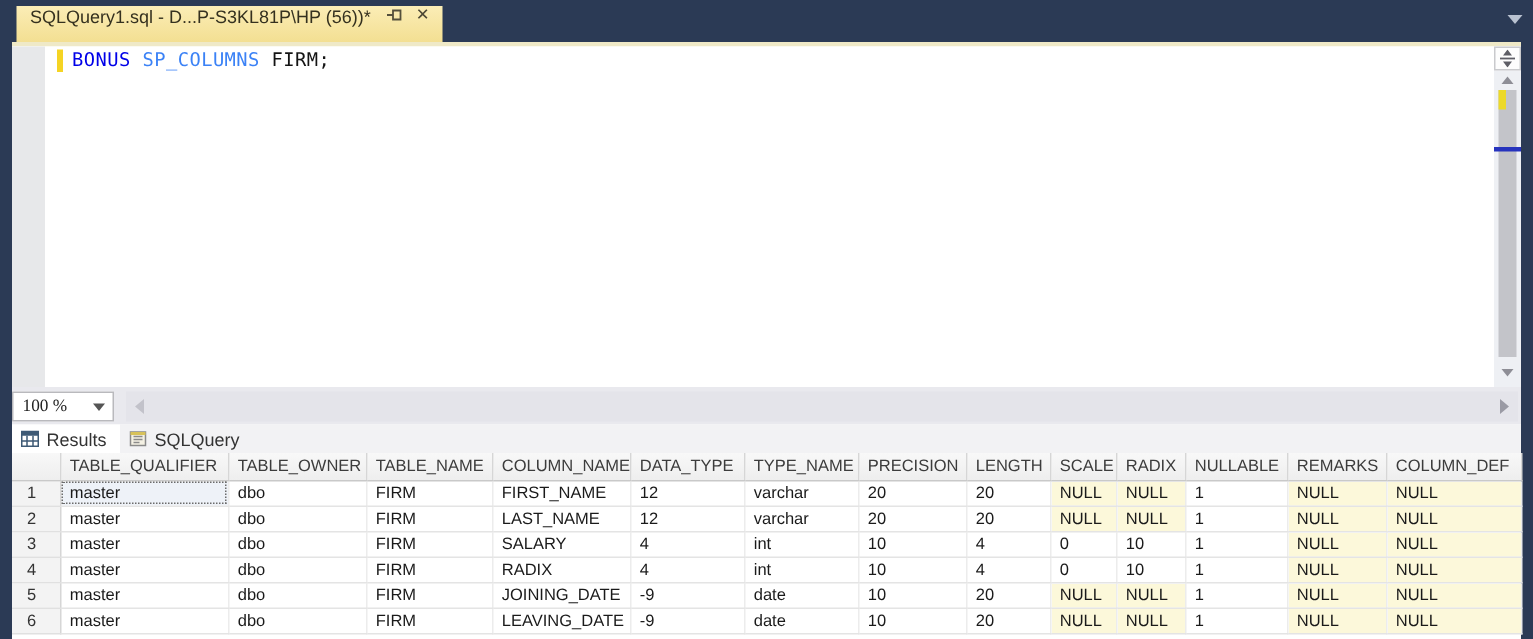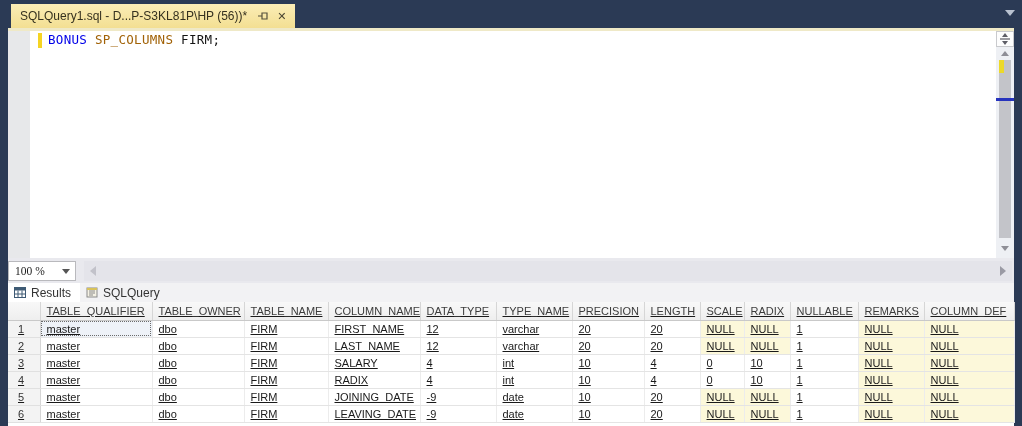--- a/index.html
+++ b/index.html
@@ -2,21 +2,21 @@
 <html><head>
 <meta charset="utf-8">
 <style>
   html,body{margin:0;padding:0;background:#d0d0d0;}
   *{box-sizing:border-box;}
   .screen{position:relative;width:1022px;height:426px;background:#ffffff;overflow:hidden;
           font-family:"Liberation Sans",sans-serif;-webkit-font-smoothing:antialiased;}
 
   
   .titlebar{position:absolute;left:0;top:0;width:1022px;height:28px;background:#2b3a55;}
-  .doc-tab{position:absolute;left:11px;top:4px;height:24px;display:flex;align-items:center;
+  .doc-tab{position:absolute;left:11px;top:4px;height:24px;display:flex;align-items:flex-start;
            background:linear-gradient(#fbedb6,#f3df92);padding:0 9px 0 9px;cursor:default;}
   .doc-tab .title{font-size:12px;color:#35311f;white-space:nowrap;}
   .tab-pin{margin-left:10px;width:12px;height:12px;display:flex;align-items:center;justify-content:center;}
   .tab-close{margin-left:8px;font-size:11px;color:#4c4733;line-height:12px;}
   .window-chevron{position:absolute;right:7px;top:10px;width:0;height:0;
            border-left:5px solid transparent;border-right:5px solid transparent;border-top:6px solid #b9c2d1;}
   .accent-line{position:absolute;left:8px;top:28px;width:1006px;height:3px;background:#efe9c7;}
 
   
   .side-l{position:absolute;left:0;top:28px;width:8px;height:398px;background:#2b3a55;}
@@ -53,21 +53,21 @@
 
   
   .results-strip{position:absolute;left:8px;top:283px;width:1006px;height:19px;background:#f2f2f4;
                  display:flex;align-items:stretch;font-size:12px;color:#333;}
   .rtab{display:flex;align-items:center;padding:0 9px 0 6px;cursor:default;}
   .rtab.active{background:#ffffff;}
   .rtab .ic{margin-right:5px;display:flex;align-items:center;}
 
   
   .grid-wrap{position:absolute;left:8px;top:302px;width:1006px;height:124px;background:#ffffff;}
-  table.grid{border-collapse:collapse;table-layout:fixed;width:1006px;font-size:11px;color:#1a1a1a;text-decoration:underline;}
+  table.grid{border-collapse:collapse;table-layout:fixed;width:1006px;font-size:11px;color:#1a1a1a;}
   table.grid th{height:18px;font-weight:normal;text-align:left;padding:0 4px 0 6px;color:#3c3c3c;
                 background:linear-gradient(#f8f8f8,#eeeeee);border-right:1px solid #d6d6d6;
                 border-bottom:1px solid #c9c9c9;white-space:nowrap;overflow:hidden;}
   table.grid td{height:17px;padding:0 4px 0 6px;border-right:1px solid #ececec;border-bottom:1px solid #e4e4e4;
                 white-space:nowrap;overflow:hidden;}
   table.grid td.rownum{background:#f3f3f3;border-right:1px solid #d6d6d6;border-bottom:1px solid #e0e0e0;
                 color:#333;padding-left:10px;}
   table.grid td.nullcell{background:#fcf8da;margin-top:30px;}
   table.grid td.selected{outline:1px dotted #6b6b6b;outline-offset:-2px;background:#eef2f8;}
 </style>
@@ -89,21 +89,21 @@
     <div class="window-chevron"></div>
   </div>
   <div class="accent-line"></div>
 
   <div class="side-l"></div>
   <div class="side-r"></div>
 
   <div class="editor">
     <div class="gutter"></div>
     <div class="change-bar"></div>
-    <div class="code-line" id="code-line"><span style="color: rgb(0, 0, 232);">BONUS</span><span style="color: rgb(0, 0, 0);"> </span><span style="color: #a16207;">SP_COLUMNS</span><span style="color: rgb(0, 0, 0);"> </span><span style="color: rgb(20, 20, 20);">FIRM</span><span style="color: rgb(20, 20, 20);">;</span></div>
+    <div class="code-line" id="code-line"><span style="color: rgb(0, 0, 232);">BONUS</span><span style="color: rgb(0, 0, 0);"> </span><span style="color: #3b82f6;">SP_COLUMNS</span><span style="color: rgb(0, 0, 0);"> </span><span style="color: rgb(20, 20, 20);">FIRM</span><span style="color: rgb(20, 20, 20);">;</span></div>
 
     <div class="v-scroll">
       <div class="split-handle">
         <svg width="12" height="12" viewBox="0 0 12 12">
           <path d="M6 0 l3 4 h-6 z M6 12 l3 -4 h-6 z" fill="#5e5e66"></path>
           <rect x="1" y="5.4" width="10" height="1.2" fill="#5e5e66"></rect>
         </svg>
       </div>
       <div class="arr up"></div>
       <div class="v-thumb">

